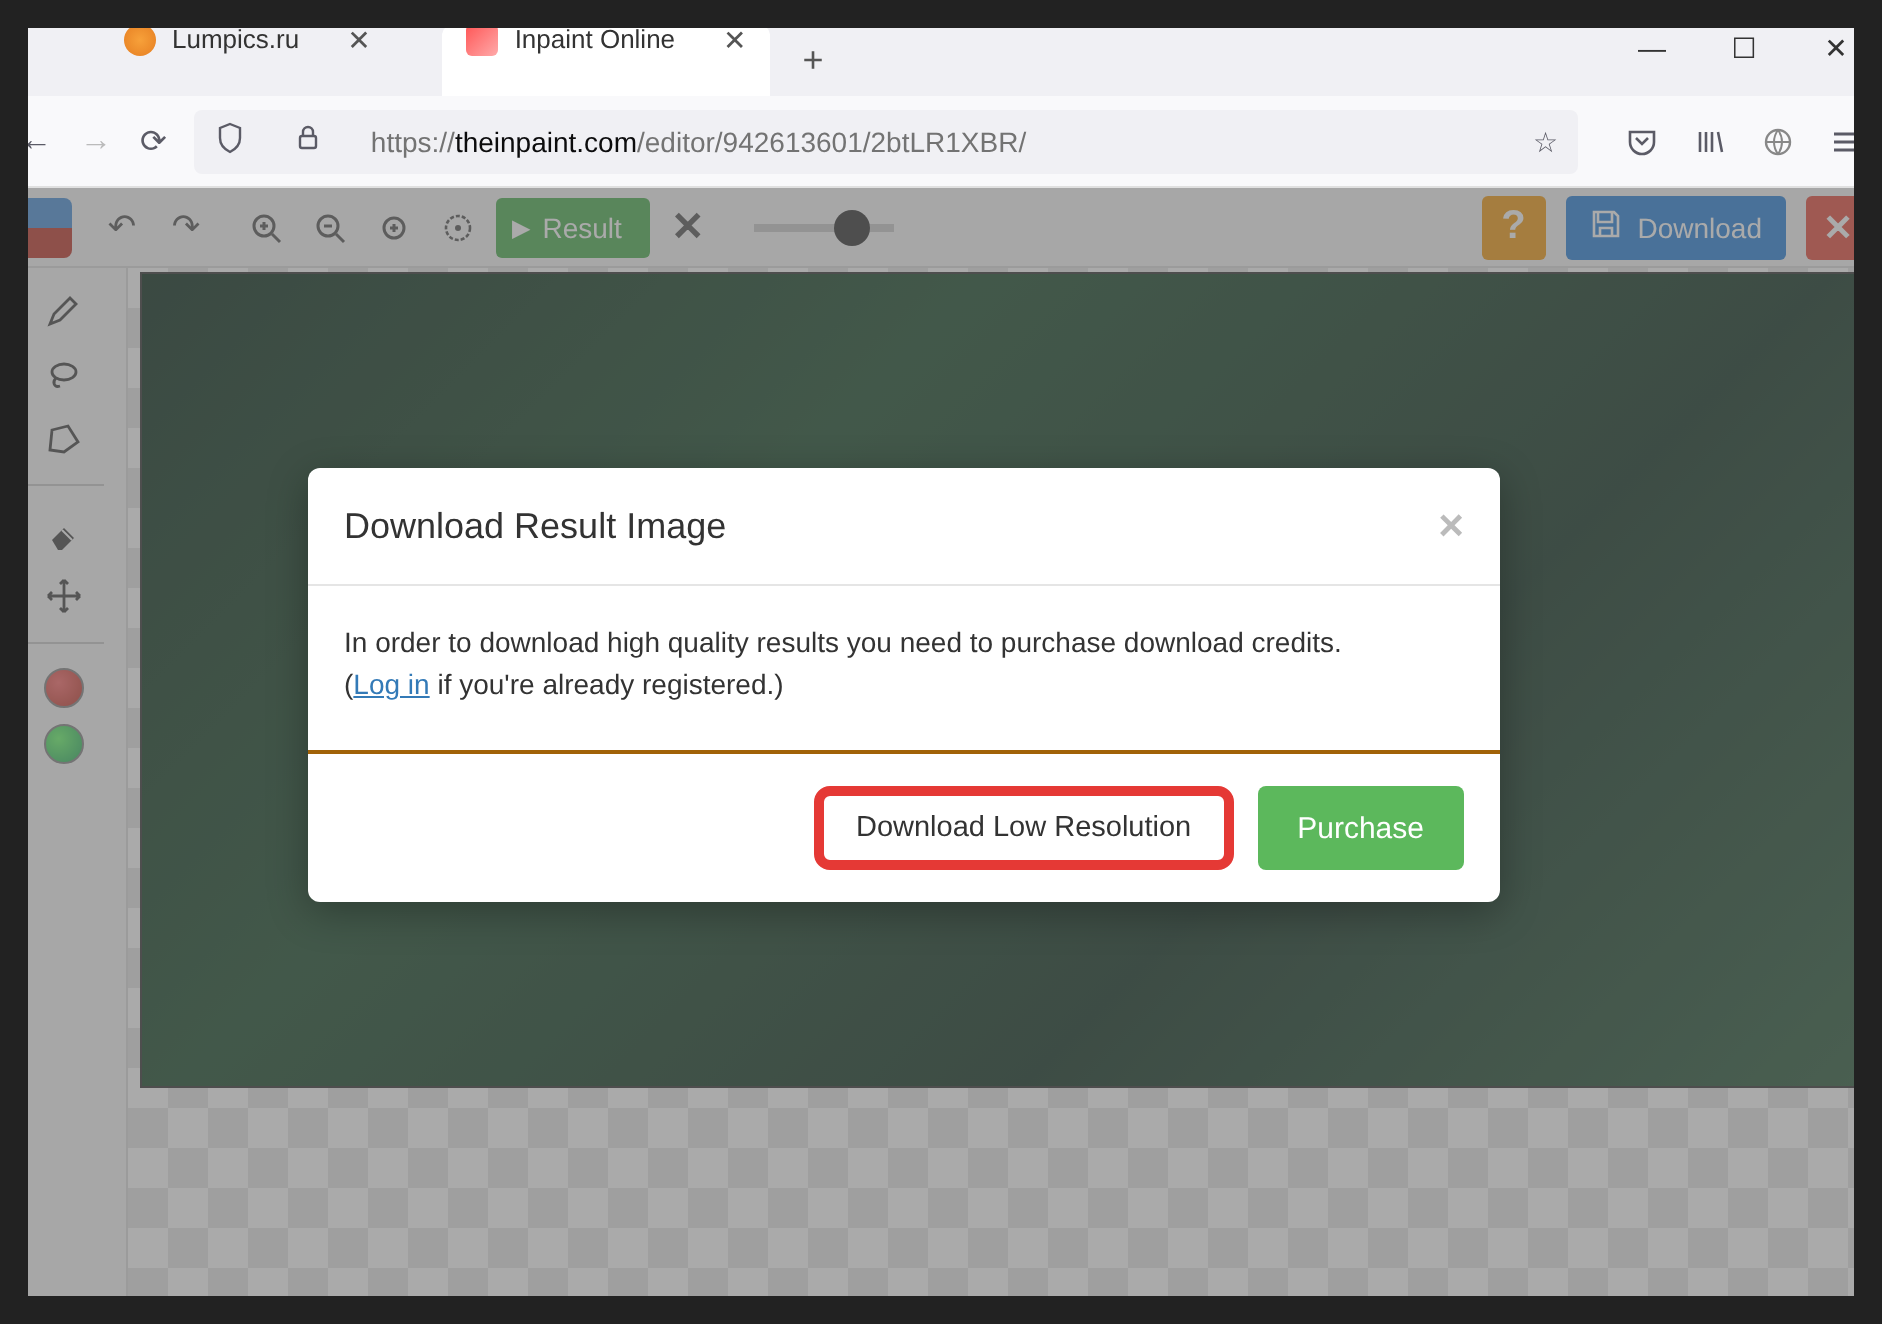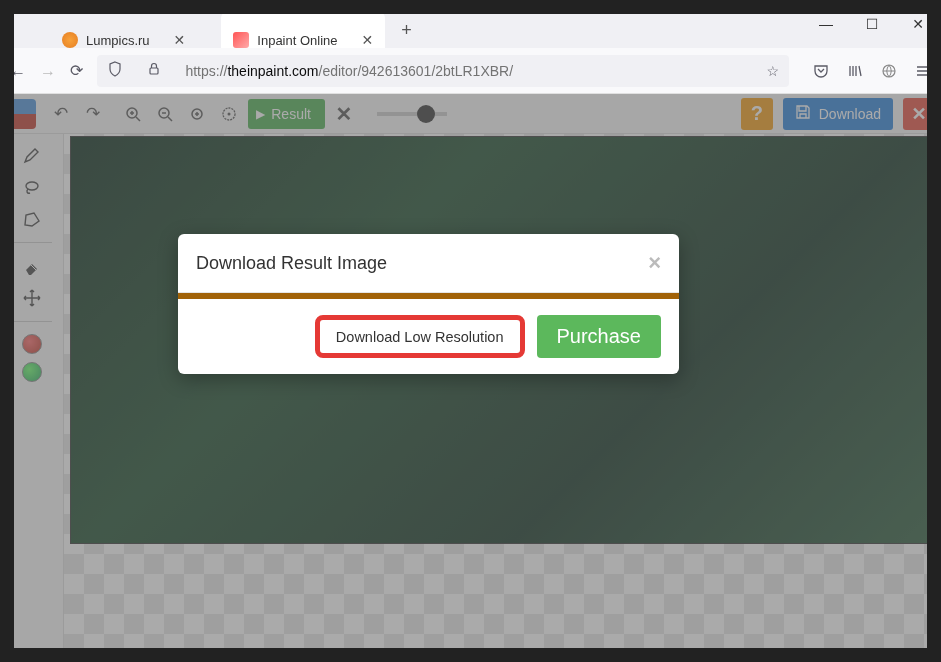--- a/index.html
+++ b/index.html
@@ -1,20 +1,20 @@
 <!DOCTYPE html>
 <html><head>
 <meta charset="utf-8">
 <style>
 * { box-sizing: border-box; margin: 0; padding: 0; }
 body { font-family: -apple-system, BlinkMacSystemFont, "Segoe UI", Arial, sans-serif; background: #fff; width: 941px; height: 662px; overflow: hidden; position: relative; }
 
 
 .titlebar { height: 48px; background: #f0f0f4; display: flex; align-items: flex-end; padding-left: 50px; position: relative; }
-.tab { height: 36px; display: flex; align-items: flex-end; padding: 0 12px; font-size: 13px; color: #333; gap: 8px; border-radius: 6px 6px 0 0; margin-right: 4px; }
+.tab { height: 36px; display: flex; align-items: flex-start; padding: 0 12px; font-size: 13px; color: #333; gap: 8px; border-radius: 6px 6px 0 0; margin-right: 4px; }
 .tab.active { background: #fff; margin-left: 20px; }
 .tab .favicon { width: 16px; height: 16px; }
 .tab .tab-close { margin-left: 16px; color: #555; font-size: 14px; }
 .newtab { padding: 0 12px; color: #555; font-size: 18px; height: 36px; display: flex; align-items: center; }
 .window-controls { position: absolute; right: 0; top: 0; height: 48px; display: flex; }
 .window-controls div { width: 46px; display: flex; align-items: center; justify-content: center; font-size: 14px; color: #333; }
 
 .navbar { height: 46px; background: #f9f9fb; display: flex; align-items: center; padding: 0 10px; gap: 14px; border-bottom: 1px solid #e0e0e0; }
 .nav-icon { color: #5b5b66; font-size: 16px; display: flex; align-items: center; justify-content: center; }
 .nav-icon.disabled { color: #bbb; }
@@ -52,29 +52,29 @@
     linear-gradient(-45deg,#e6e6e6 25%,transparent 25%),
     linear-gradient(45deg,transparent 75%,#e6e6e6 75%),
     linear-gradient(-45deg,transparent 75%,#e6e6e6 75%);
   background-size: 40px 40px;
   background-position: 0 0, 0 20px, 20px -20px, -20px 0;
   background-color: #fff; }
 .canvas-img { margin: 2px 6px; height: 408px; background: linear-gradient(135deg,#0a2a1a,#1a4a2a,#0f3020,#2a5a3a); border: 1px solid #333; }
 
 
 .overlay { position: absolute; inset: 0; background: rgba(100,100,100,0.55); }
-.modal { position: absolute; left: 178px; top: 140px; width: 501px; background: #fff; border-radius: 6px; box-shadow: 0 5px 20px rgba(0,0,0,0.3); }
+.modal { position: absolute; left: 154px; top: 140px; width: 596px; background: #fff; border-radius: 6px; box-shadow: 0 5px 20px rgba(0,0,0,0.3); }
 .modal-header { padding: 16px 18px; border-bottom: 1px solid #e5e5e5; display: flex; align-items: center; }
 .modal-title { font-size: 18px; color: #333; flex: 1; }
 .modal-close { color: #bbb; font-size: 22px; font-weight: bold; }
 .modal-body { padding: 18px 18px 22px; font-size: 14px; color: #333; line-height: 1.5; }
 .modal-body a { color: #337ab7; }
-.modal-footer { padding: 16px 18px; border-top: 6px solid #a16207; display: flex; justify-content: flex-end; gap: 12px; }
+.modal-footer { padding: 16px 18px; border-top: 2px solid #a16207; display: flex; justify-content: flex-end; gap: 12px; }
 .btn-low { border: 5px solid #e53935; border-radius: 8px; background: #fff; padding: 8px 16px; font-size: 14.5px; color: #333; }
-.btn-purchase { background: #5cb85c; color: #fff; padding: 10px 20px; border-radius: 4px; font-size: 20px; border: none; }
+.btn-purchase { background: #5cb85c; color: #fff; padding: 10px 20px; border-radius: 4px; font-size: 15px; border: none; }
 
 .outer-frame { position: absolute; inset: 0; border: 14px solid #222; pointer-events: none; }
 </style>
 </head>
 <body>
 
 <div class="titlebar">
   <div class="tab">
     <span class="favicon" style="background:radial-gradient(circle,#f7a13a,#e67e22);border-radius:50%;"></span>
     <span>Lumpics.ru</span>
@@ -230,20 +230,24 @@
   <div class="canvas-area">
     <div class="canvas-img"></div>
   </div>
 
   <div class="overlay"></div>
   <div class="modal">
     <div class="modal-header">
       <div class="modal-title">Download Result Image</div>
       <div class="modal-close">×</div>
     </div>
+    <div class="modal-body">
+      <span>In order to download high quality results you need to purchase download credits.</span><br>
+      <span>(</span><a href="#">Log in</a><span> if you're already registered.)</span>
+    </div>
     <div class="modal-footer">
       <button class="btn-low">Download Low Resolution</button>
       <button class="btn-purchase">Purchase</button>
     </div>
   </div>
 </div>
 
 <div class="outer-frame"></div>
 
 </body></html>

